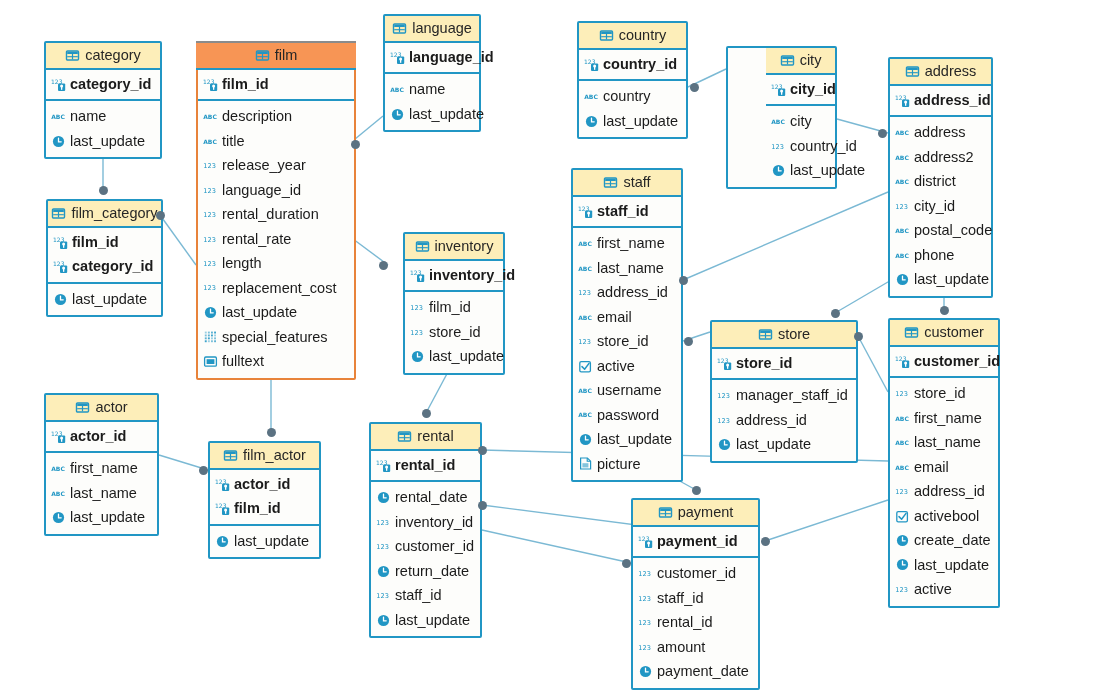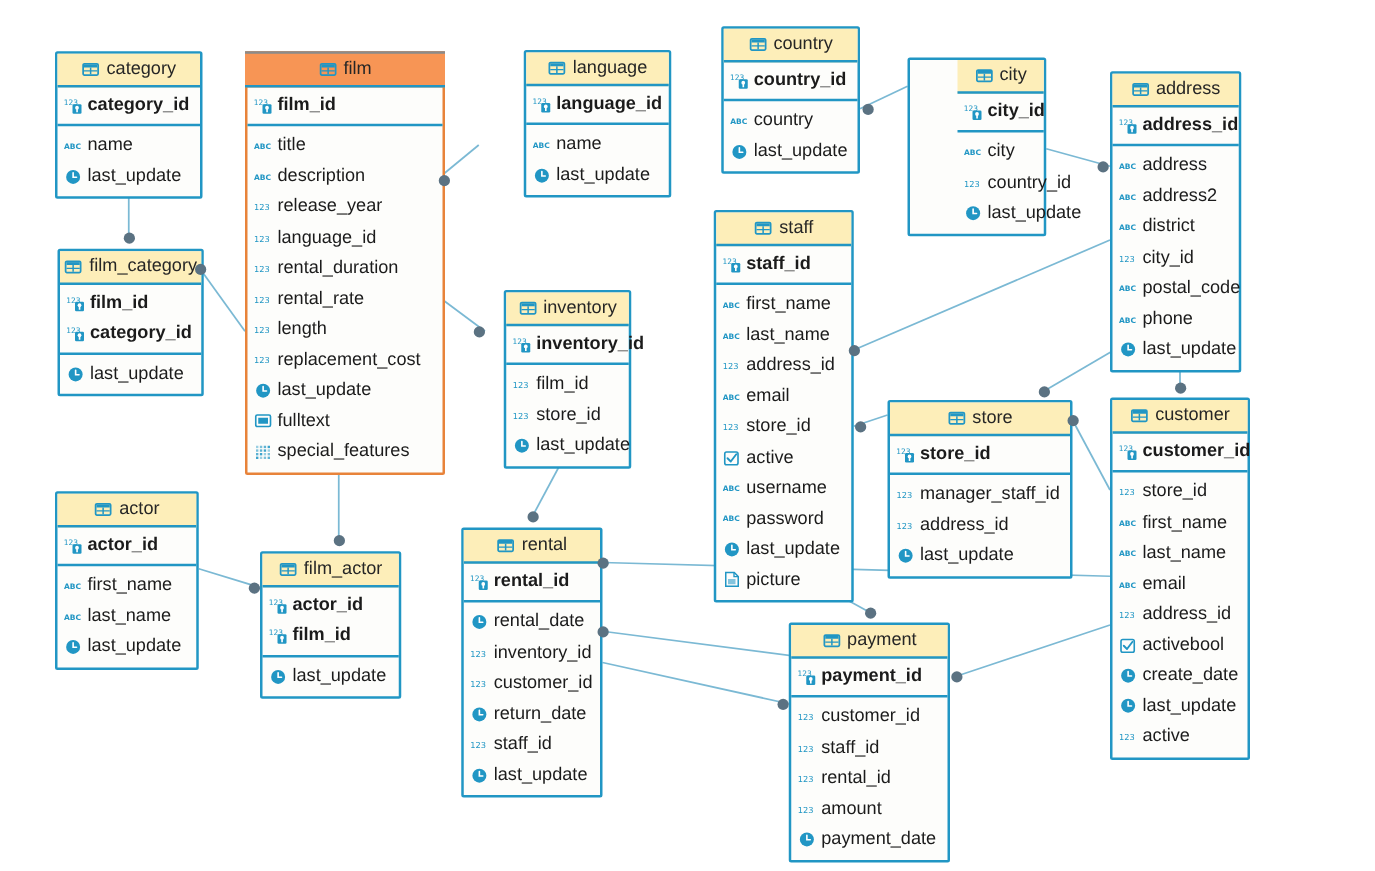--- a/index.html
+++ b/index.html
@@ -191,33 +191,33 @@
             <span class="col-label">film_id</span>
           </div>
         </div>
         <div class="col-section">
           <div class="col-row">
             <span class="ico">
               <svg width="15" height="15" viewBox="0 0 15 15">
                 <text x="0.2" y="10.2" font-family="DejaVu Sans, sans-serif" font-size="6" font-weight="bold" fill="#2196c4">ABC</text>
               </svg>
             </span>
+            <span class="col-label">description</span>
+          </div>
+          <div class="col-row">
+            <span class="ico">
+              <svg width="15" height="15" viewBox="0 0 15 15">
+                <text x="0.2" y="10.2" font-family="DejaVu Sans, sans-serif" font-size="6" font-weight="bold" fill="#2196c4">ABC</text>
+              </svg>
+            </span>
             <span class="col-label">title</span>
           </div>
           <div class="col-row">
             <span class="ico">
               <svg width="15" height="15" viewBox="0 0 15 15">
-                <text x="0.2" y="10.2" font-family="DejaVu Sans, sans-serif" font-size="6" font-weight="bold" fill="#2196c4">ABC</text>
-              </svg>
-            </span>
-            <span class="col-label">description</span>
-          </div>
-          <div class="col-row">
-            <span class="ico">
-              <svg width="15" height="15" viewBox="0 0 15 15">
                 <text x="0.3" y="10.4" font-family="DejaVu Sans, sans-serif" font-size="6.6" fill="#2196c4">123</text>
               </svg>
             </span>
             <span class="col-label">release_year</span>
           </div>
           <div class="col-row">
             <span class="ico">
               <svg width="15" height="15" viewBox="0 0 15 15">
                 <text x="0.3" y="10.4" font-family="DejaVu Sans, sans-serif" font-size="6.6" fill="#2196c4">123</text>
               </svg>
@@ -257,29 +257,20 @@
             <span class="col-label">replacement_cost</span>
           </div>
           <div class="col-row">
             <span class="ico">
               <svg width="15" height="15" viewBox="0 0 15 15">
                 <circle cx="7.5" cy="7.5" r="5.6" fill="#2196c4"></circle>
                 <path d="M7.5 4.2 L7.5 7.8 L10.2 7.8" fill="none" stroke="#ffffff" stroke-width="1.3" stroke-linecap="round"></path>
               </svg>
             </span>
             <span class="col-label">last_update</span>
-          </div>
-          <div class="col-row">
-            <span class="ico">
-              <svg width="15" height="15" viewBox="0 0 15 15">
-                <rect x="1.6" y="3" width="11.8" height="9.2" rx="1.2" fill="none" stroke="#2196c4" stroke-width="1.3"></rect>
-                <rect x="3.6" y="5.2" width="7.8" height="4.8" fill="#2196c4"></rect>
-              </svg>
-            </span>
-            <span class="col-label">fulltext</span>
           </div>
           <div class="col-row">
             <span class="ico">
               <svg width="15" height="15" viewBox="0 0 15 15">
                 <rect x="1.8" y="2.6" width="1.9" height="1.9" fill="#2196c4" opacity="0.45"></rect>
                 <rect x="4.9" y="2.6" width="1.9" height="1.9" fill="#2196c4" opacity="0.5900000000000001"></rect>
                 <rect x="8" y="2.6" width="1.9" height="1.9" fill="#2196c4" opacity="0.73"></rect>
                 <rect x="11.100000000000001" y="2.6" width="1.9" height="1.9" fill="#2196c4" opacity="0.8700000000000001"></rect>
                 <rect x="1.8" y="5.5" width="1.9" height="1.9" fill="#2196c4" opacity="0.5900000000000001"></rect>
                 <rect x="4.9" y="5.5" width="1.9" height="1.9" fill="#2196c4" opacity="0.73"></rect>
@@ -290,23 +281,32 @@
                 <rect x="8" y="8.4" width="1.9" height="1.9" fill="#2196c4" opacity="0.45"></rect>
                 <rect x="11.100000000000001" y="8.4" width="1.9" height="1.9" fill="#2196c4" opacity="0.5900000000000001"></rect>
                 <rect x="1.8" y="11.299999999999999" width="1.9" height="1.9" fill="#2196c4" opacity="0.8700000000000001"></rect>
                 <rect x="4.9" y="11.299999999999999" width="1.9" height="1.9" fill="#2196c4" opacity="0.45"></rect>
                 <rect x="8" y="11.299999999999999" width="1.9" height="1.9" fill="#2196c4" opacity="0.5900000000000001"></rect>
                 <rect x="11.100000000000001" y="11.299999999999999" width="1.9" height="1.9" fill="#2196c4" opacity="0.73"></rect>
               </svg>
             </span>
             <span class="col-label">special_features</span>
           </div>
-        </div>
-      </div>
-      <div class="table-box" style="left: 383px; top: 40px; width: 118px; margin-left: 36px;">
+          <div class="col-row">
+            <span class="ico">
+              <svg width="15" height="15" viewBox="0 0 15 15">
+                <rect x="1.6" y="3" width="11.8" height="9.2" rx="1.2" fill="none" stroke="#2196c4" stroke-width="1.3"></rect>
+                <rect x="3.6" y="5.2" width="7.8" height="4.8" fill="#2196c4"></rect>
+              </svg>
+            </span>
+            <span class="col-label">fulltext</span>
+          </div>
+        </div>
+      </div>
+      <div class="table-box" style="left: 383px; top: 14px; width: 98px;">
         <div class="tbl-header">
           <span class="ico">
             <svg width="15" height="15" viewBox="0 0 15 15">
               <rect x="1.5" y="3" width="12" height="9" rx="1" fill="none" stroke="#2196c4" stroke-width="1.4"></rect>
               <rect x="2.2" y="3.7" width="10.6" height="2.3" fill="#2196c4"></rect>
               <line x1="7.5" y1="6" x2="7.5" y2="11.3" stroke="#2196c4" stroke-width="1.2"></line>
               <line x1="2.2" y1="8.7" x2="12.8" y2="8.7" stroke="#2196c4" stroke-width="1.1"></line>
             </svg>
           </span>
           <span>language</span>

